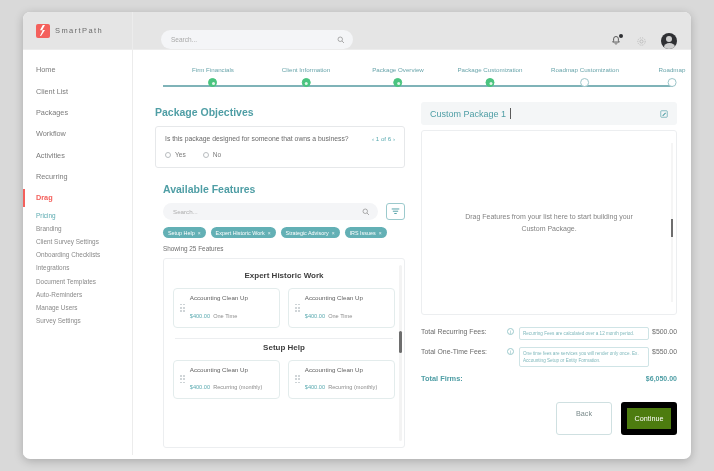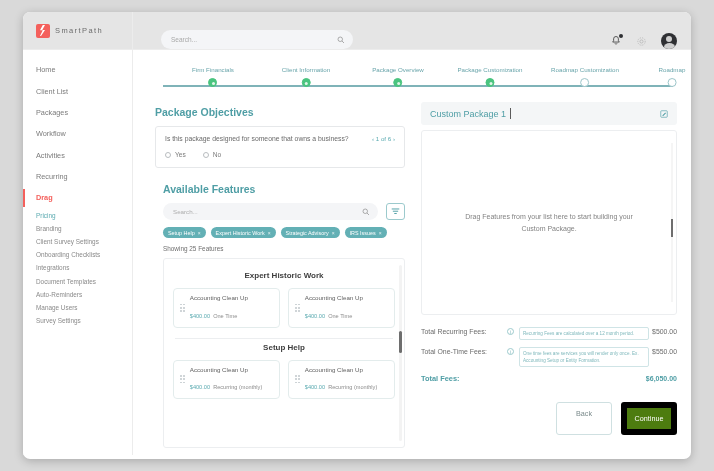--- a/index.html
+++ b/index.html
@@ -445,21 +445,21 @@
           <span class="tip">Recurring Fees are calculated over a 12 month period.</span>
           <span class="fee-amt">$500.00</span>
         </div>
         <div class="fee-row">
           <span class="fee-label">Total One-Time Fees:</span>
           <span class="info-i">i</span>
           <span class="tip">One time fees are services you will render only once. Ex. Accounting Setup or Entity Formation.</span>
           <span class="fee-amt">$550.00</span>
         </div>
         <div class="total-row">
-          <span class="total-label">Total Fees:</span>
+          <span class="total-label">Total Firms:</span>
           <span class="total-amt">$6,050.00</span>
         </div>
       </div>
 
       <div class="btn-row">
         <div class="btn btn-back">Back</div>
         <div class="btn btn-cont">Continue</div>
       </div>
     </div>
 

